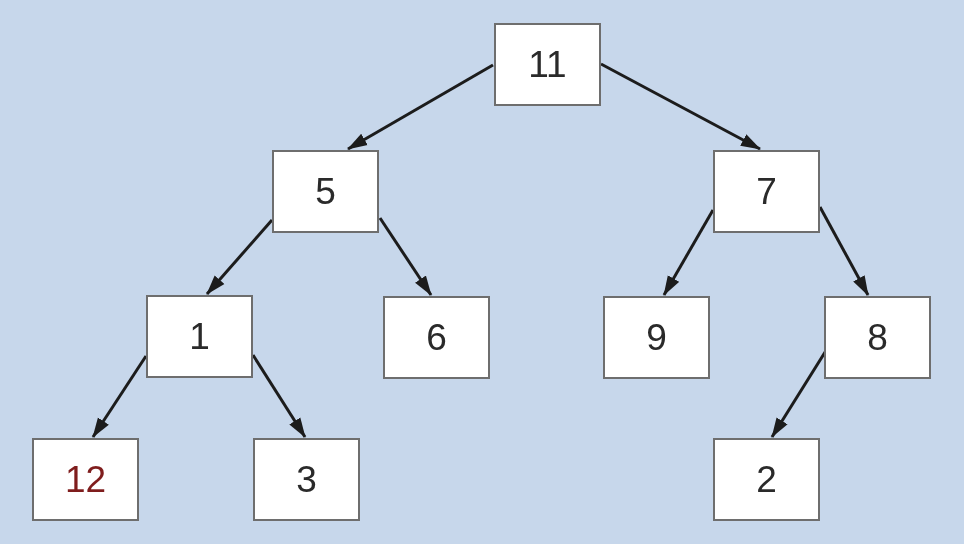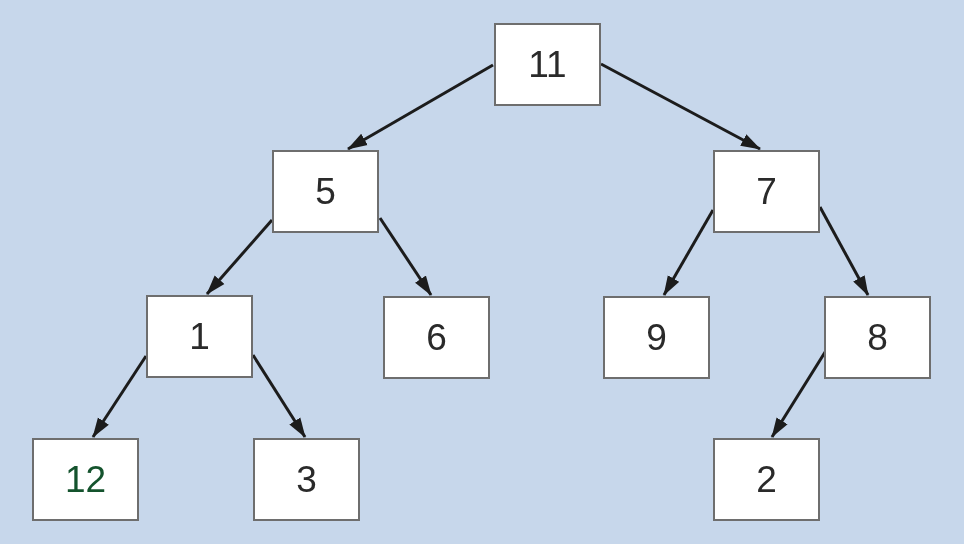--- a/index.html
+++ b/index.html
@@ -78,21 +78,21 @@
       <div class="tree-node" style="left: 383px; top: 296px; width: 107px; height: 83px; background: rgb(255, 255, 255); border-color: rgb(110, 110, 110);">
         <span class="node-value" style="color: rgb(42, 42, 42);">6</span>
       </div>
       <div class="tree-node" style="left: 603px; top: 296px; width: 107px; height: 83px; background: rgb(255, 255, 255); border-color: rgb(110, 110, 110);">
         <span class="node-value" style="color: rgb(42, 42, 42);">9</span>
       </div>
       <div class="tree-node" style="left: 824px; top: 296px; width: 107px; height: 83px; background: rgb(255, 255, 255); border-color: rgb(110, 110, 110);">
         <span class="node-value" style="color: rgb(42, 42, 42);">8</span>
       </div>
       <div class="tree-node" style="left: 32px; top: 438px; width: 107px; height: 83px; background: rgb(255, 255, 255); border-color: rgb(110, 110, 110);">
-        <span class="node-value" style="color: #14532d;">12</span>
+        <span class="node-value" style="color: #7f1d1d;">12</span>
       </div>
       <div class="tree-node" style="left: 253px; top: 438px; width: 107px; height: 83px; background: rgb(255, 255, 255); border-color: rgb(110, 110, 110);">
         <span class="node-value" style="color: rgb(42, 42, 42);">3</span>
       </div>
       <div class="tree-node" style="left: 713px; top: 438px; width: 107px; height: 83px; background: rgb(255, 255, 255); border-color: rgb(110, 110, 110);">
         <span class="node-value" style="color: rgb(42, 42, 42);">2</span>
       </div>
     </div>
 </div>
 

